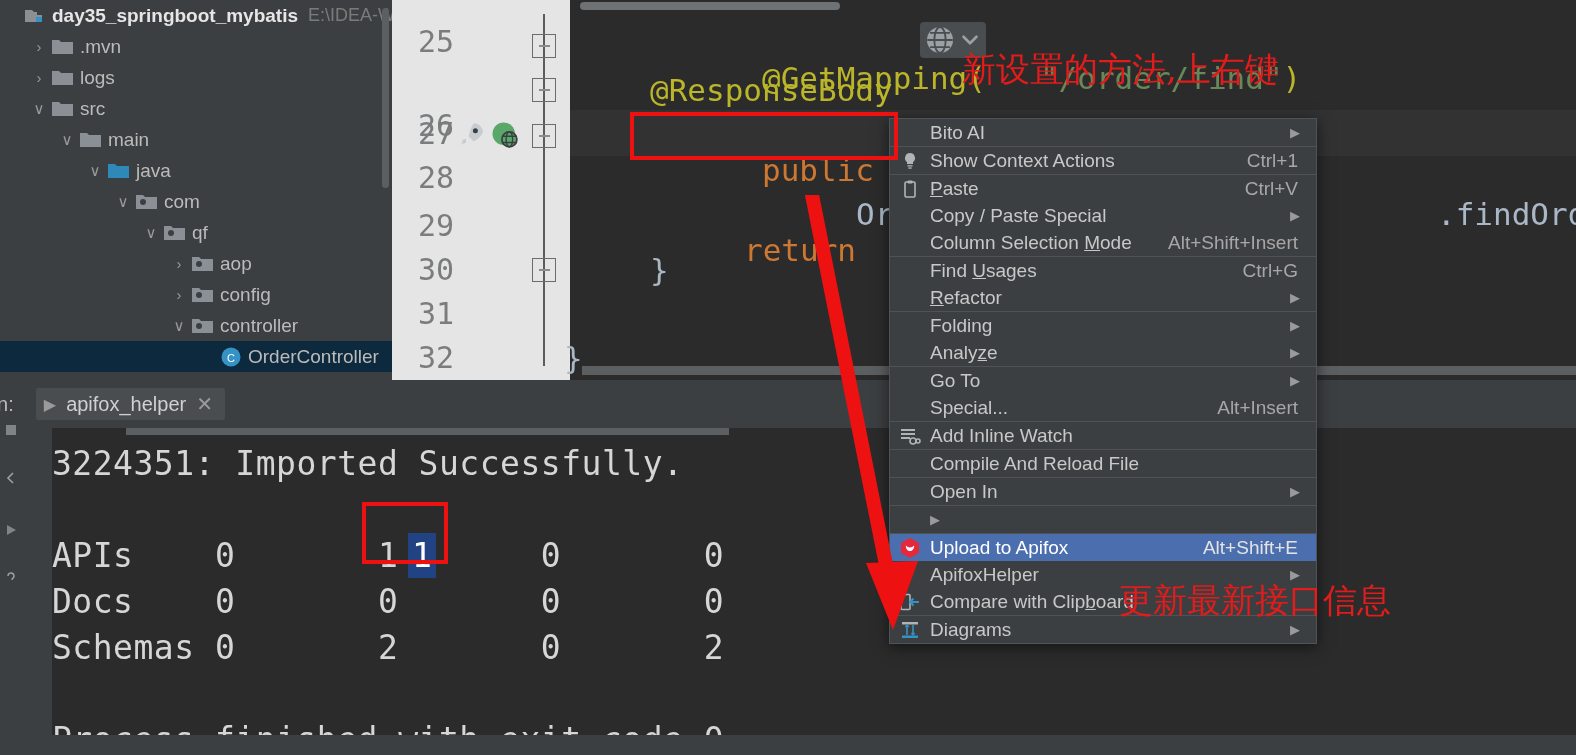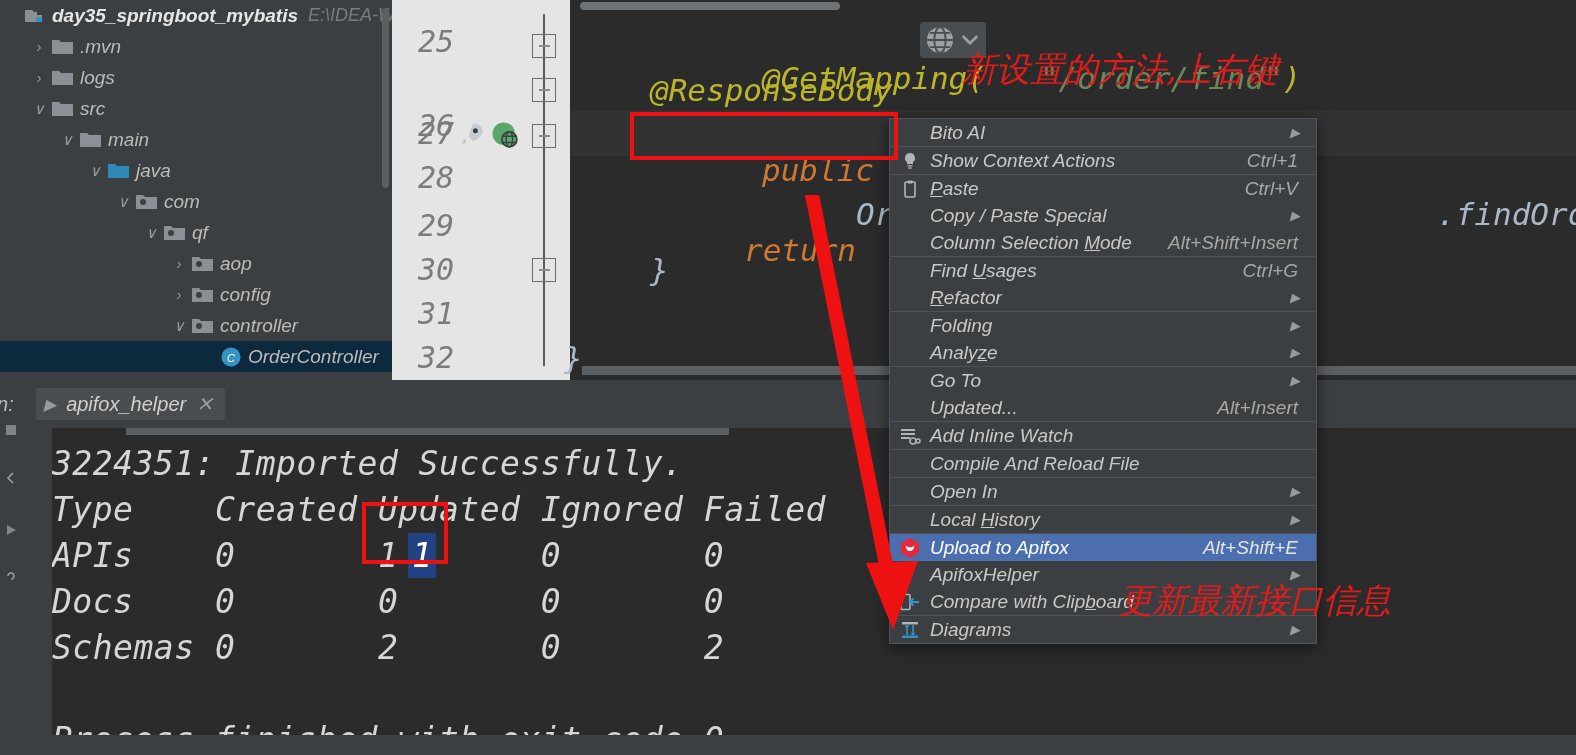--- a/index.html
+++ b/index.html
@@ -2,21 +2,21 @@
 <html><head>
 <meta charset="utf-8">
 <style>
   * { box-sizing: border-box; margin:0; padding:0; }
   html, body {
     width: 1576px; height: 755px;
     background: #3c3f41;
     font-family: "Liberation Sans", sans-serif;
     overflow: hidden;
   }
-  #root { position: relative; width:1576px; height:755px; overflow:hidden;font-style:italic; }
+  #root { position: relative; width:1576px; height:755px; overflow:hidden; }
 
   
   #project-tree {
     position:absolute; left:0; top:0; width:392px; height:380px;
     background:#3c3f41; overflow:hidden;
   }
   .tree-row {
     position:relative; height:31px; display:flex; align-items:center;
     font-size:19px; color:#bbbbbb; white-space:nowrap;
   }
@@ -368,21 +368,20 @@
       <span class="lt-ic" style="top:148px;">
         <svg width="16" height="16" viewBox="0 0 16 16">
             <path d="M5 6a3 3 0 115 2.2c-.8.6-1 1-1 1.8" fill="none" stroke="#9aa0a6" stroke-width="1.5"></path>
           </svg>
       </span>
     </div>
 
     <div id="console">
       <div id="console-scroll"></div>
       <div class="cline" style="top:16px;">3224351: Imported Successfully.</div>
-      <div class="cline" style="top:62px;">Type    Created Updated Ignored Failed</div>
       <div class="cline" style="top:108px;">APIs    0       1       0       0</div>
       <div class="cline" style="top:154px;">Docs    0       0       0       0</div>
       <div class="cline" style="top:200px;">Schemas 0       2       0       2</div>
       <div class="cline" style="top:292px;">Process finished with exit code 0</div>
 
       <div id="console-sel" style="left:356px;top:105px;padding:3px 4px;">1</div>
     </div>
   </div>
 
   <div id="ctx-menu">
@@ -447,21 +446,21 @@
         <span class="mi-arrow">▶</span>
       </div>
       <div class="mi-sep"></div>
       <div class="mi">
         <span class="mi-icon"></span>
         <span class="mi-label">Go To</span>
         <span class="mi-arrow">▶</span>
       </div>
       <div class="mi">
         <span class="mi-icon"></span>
-        <span class="mi-label">Updated...</span>
+        <span class="mi-label">Special...</span>
         <span class="mi-shortcut">Alt+Insert</span>
       </div>
       <div class="mi-sep"></div>
       <div class="mi">
         <span class="mi-icon">
           <svg width="22" height="20" viewBox="0 0 22 20">
             <rect x="2" y="3" width="14" height="2" fill="#b0b4b8"></rect>
             <rect x="2" y="7" width="14" height="2" fill="#b0b4b8"></rect>
             <rect x="2" y="11" width="9" height="2" fill="#b0b4b8"></rect>
             <circle cx="14" cy="15" r="3" fill="none" stroke="#b0b4b8" stroke-width="1.6"></circle>
@@ -477,21 +476,20 @@
       </div>
       <div class="mi-sep"></div>
       <div class="mi">
         <span class="mi-icon"></span>
         <span class="mi-label">Open In</span>
         <span class="mi-arrow">▶</span>
       </div>
       <div class="mi-sep"></div>
       <div class="mi">
         <span class="mi-icon"></span>
-        <span class="mi-label">Local <u>H</u>istory</span>
         <span class="mi-arrow">▶</span>
       </div>
       <div class="mi-sep"></div>
       <div class="mi selected">
         <span class="mi-icon">
           <svg width="22" height="22" viewBox="0 0 22 22">
             <polygon points="11,1 20,6 20,16 11,21 2,16 2,6" fill="#e5283c"></polygon>
             <path d="M6.8 8.5c0 3.4 1.9 5.6 4.2 5.6s4.2-2.2 4.2-5.6c-1.3 1.3-2.6 2-4.2 2s-2.9-.7-4.2-2z" fill="#ffffff"></path>
           </svg>
         </span>

